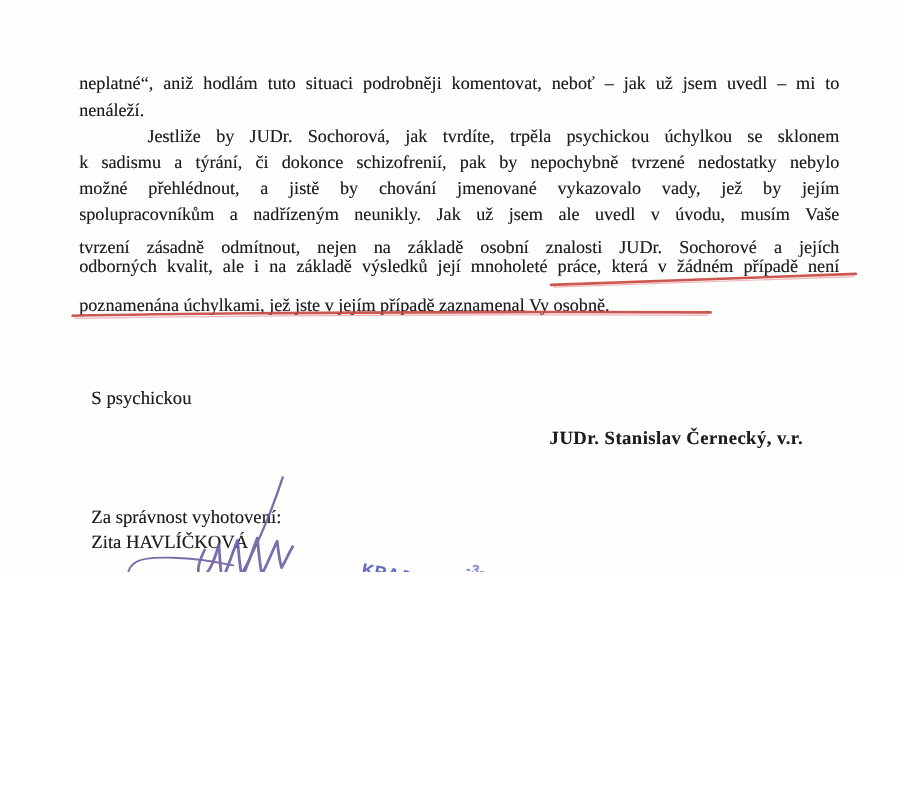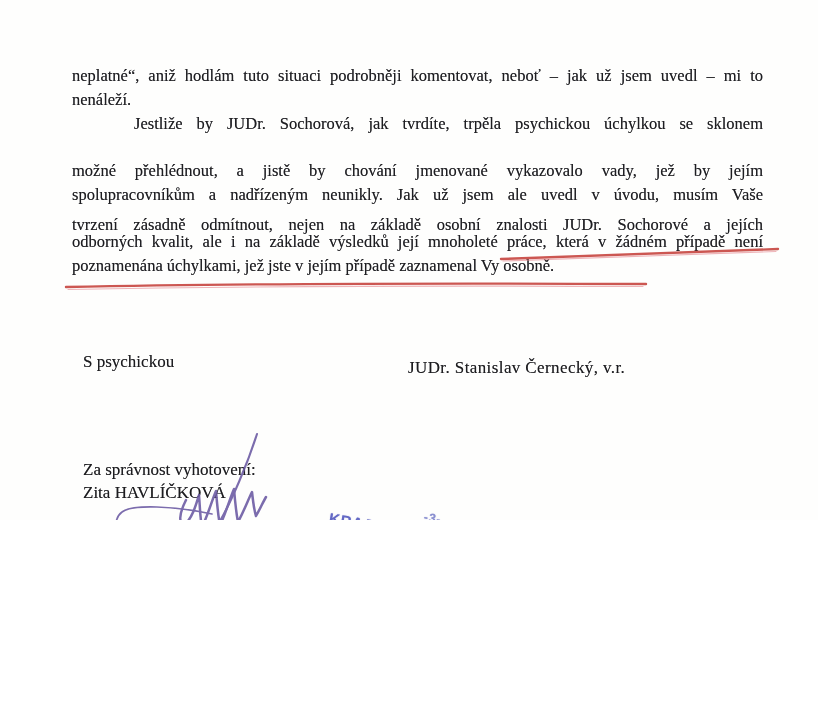--- a/index.html
+++ b/index.html
@@ -18,24 +18,25 @@
     font-size:16.5px;line-height:24px;
     white-space:normal;
     color:#1e1e22;
     text-shadow:0 0 0.5px rgba(20,20,25,.55);
   }
   .just{text-align:justify;text-align-last:justify;}
   .ind{text-indent:62px;}
   
   .closing{position:absolute;left:83px;top:352px;font-size:17px;text-shadow:0 0 .5px rgba(20,20,25,.5);}
   .signatory{
-    position:absolute;left:408px;top:356px;width:322px;
-    text-align:left;font-size:17px;line-height:23px;
+    position:absolute;left:408px;top:387px;width:322px;
+    text-align:right;font-size:17px;line-height:23px;
     letter-spacing:.4px;
     text-shadow:0 0 .5px rgba(20,20,25,.5);
+    font-weight:bold;
   }
   .cert{
     position:absolute;left:83px;top:458px;
     font-size:17px;line-height:23px;
     text-shadow:0 0 .5px rgba(20,20,25,.5);
   }
   
   .ink{position:absolute;left:0;top:0;pointer-events:none;}
   
   .stamp{
@@ -64,25 +65,26 @@
   }
 </style>
 </head>
 <body>
 
 <div class="page">
 
   <div class="bline just" style="top:64px">neplatné“, aniž hodlám tuto situaci podrobněji komentovat, neboť – jak už jsem uvedl – mi to</div>
   <div class="bline" style="top:88px">nenáleží.</div>
   <div class="bline just ind" style="top:111.5px">Jestliže by JUDr. Sochorová, jak tvrdíte, trpěla psychickou úchylkou se sklonem</div>
+  <div class="bline just" style="top:135.5px">k sadismu a týrání, či dokonce schizofrenií, pak by nepochybně tvrzené nedostatky nebylo</div>
   <div class="bline just" style="top:159px">možné přehlédnout, a jistě by chování jmenované vykazovalo vady, jež by jejím</div>
   <div class="bline just" style="top:182.5px">spolupracovníkům a nadřízeným neunikly. Jak už jsem ale uvedl v úvodu, musím Vaše</div>
   <div class="bline just" style="top:213px">tvrzení zásadně odmítnout, nejen na základě osobní znalosti JUDr. Sochorové a jejích</div>
   <div class="bline just" style="top:230px">odborných kvalit, ale i na základě výsledků její mnoholeté práce, která v žádném případě není</div>
-  <div class="bline" style="top:254px">poznamenána úchylkami, jež jste v jejím případě zaznamenal Vy osobně.</div>
+  <div class="bline" style="top:266px">poznamenána úchylkami, jež jste v jejím případě zaznamenal Vy osobně.</div>
 
   <div class="closing">S psychickou</div>
 
   <div class="signatory">
     <div>JUDr. Stanislav Černecký, v.r.</div>
   </div>
 
   <div class="cert">
     <div>Za správnost vyhotovení:</div>
     <div>Zita HAVLÍČKOVÁ</div>

